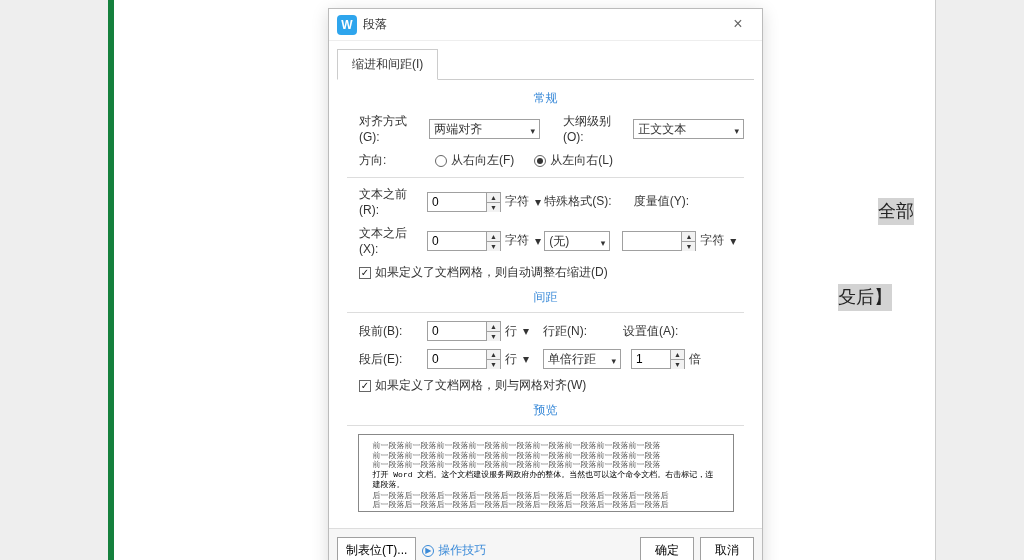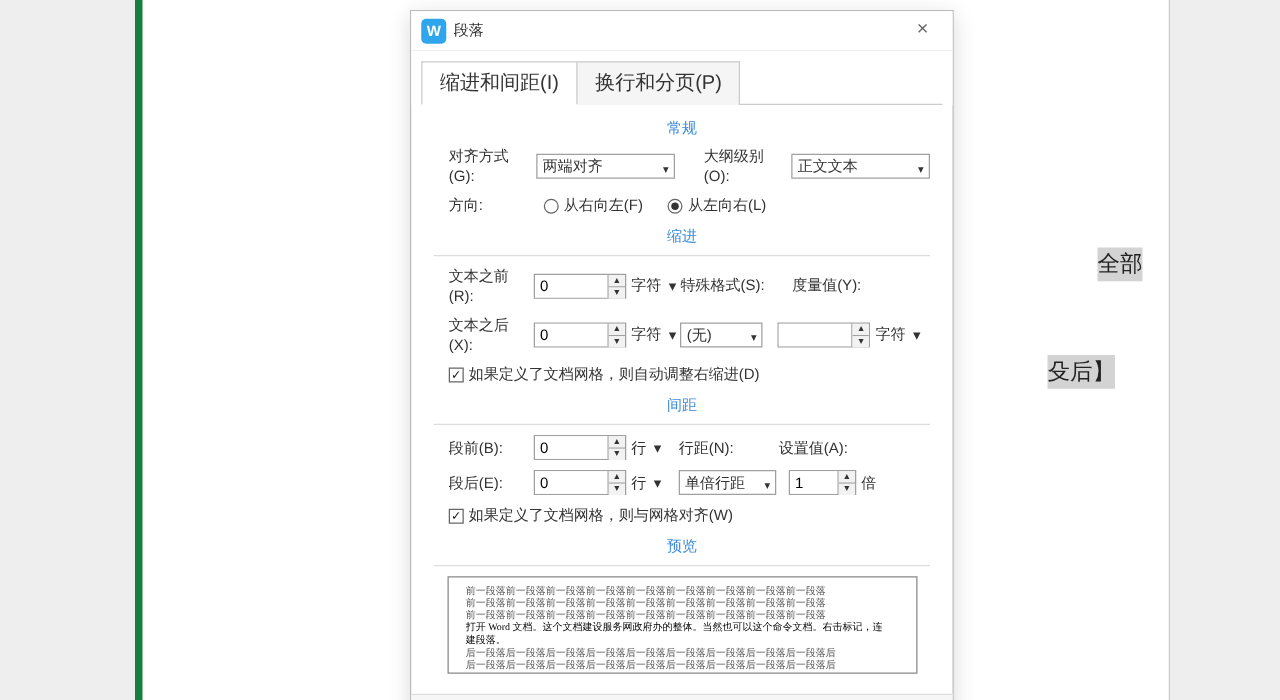--- a/index.html
+++ b/index.html
@@ -102,21 +102,21 @@
       padding: 8px 8px 0 8px;
       background: #fff;
     }
     .tab {
       padding: 6px 14px;
       background: #f5f5f5;
       border: 1px solid #ccc;
       border-bottom: none;
       margin-right: -1px;
       cursor: pointer;
-      font-size: 16px;
+      font-size: 12px;
     }
     .tab.active {
       background: #ffffff;
       border-bottom: 1px solid #fff;
       position: relative;
       z-index: 2;
     }
     .tab-line {
       border-bottom: 1px solid #ccc;
       margin: -1px 8px 0 8px;
@@ -234,21 +234,21 @@
     .preview-ghost {
       color: #555;
       font-size: 8px;
       line-height: 1.2;
       white-space: nowrap;
     }
     .preview-real {
       color: #000;
       font-size: 8px;
       line-height: 1.3;
-      font-family: Liberation Serif, serif;
+      font-family: Liberation Mono, monospace;
     }
     .bottom-bar {
       display: flex;
       align-items: center;
       padding: 8px;
       border-top: 1px solid #ddd;
       background: #f6f6f6;
       gap: 6px;
     }
     .btn {
@@ -298,21 +298,20 @@
 
 <div class="dialog">
   <div class="titlebar">
     <div class="app-icon">W</div>
     <div class="title-text">段落</div>
     <div class="close-icon">×</div>
   </div>
 
   <div class="tabs">
     <div class="tab active">缩进和间距(I)</div>
-    <div class="tab">换行和分页(P)</div>
   </div>
   <div class="tab-line"></div>
 
   <div class="panel">
     <div class="section-label">常规</div>
     <div class="indent-block">
       <div class="row">
         <span class="lbl">对齐方式(G):</span>
         <div class="dropdown" style="width:114px"><span>两端对齐</span></div>
         <span class="lbl" style="margin-left:23px">大纲级别(O):</span>
@@ -326,21 +325,20 @@
         </label>
         <label class="radio">
           <span class="radio-circle">
               <span class="radio-dot"></span>
             </span>
           <span>从左向右(L)</span>
         </label>
       </div>
     </div>
 
-    <div class="section-label">缩进</div>
     <hr class="sep">
     <div class="indent-block">
       <div class="row">
         <span class="lbl fixw">文本之前(R):</span>
         <div class="spinner">
           <input value="0" style="">
           <div class="spinner-btns">
             <div class="spinner-btn">▲</div>
             <div class="spinner-btn">▼</div>
           </div>

